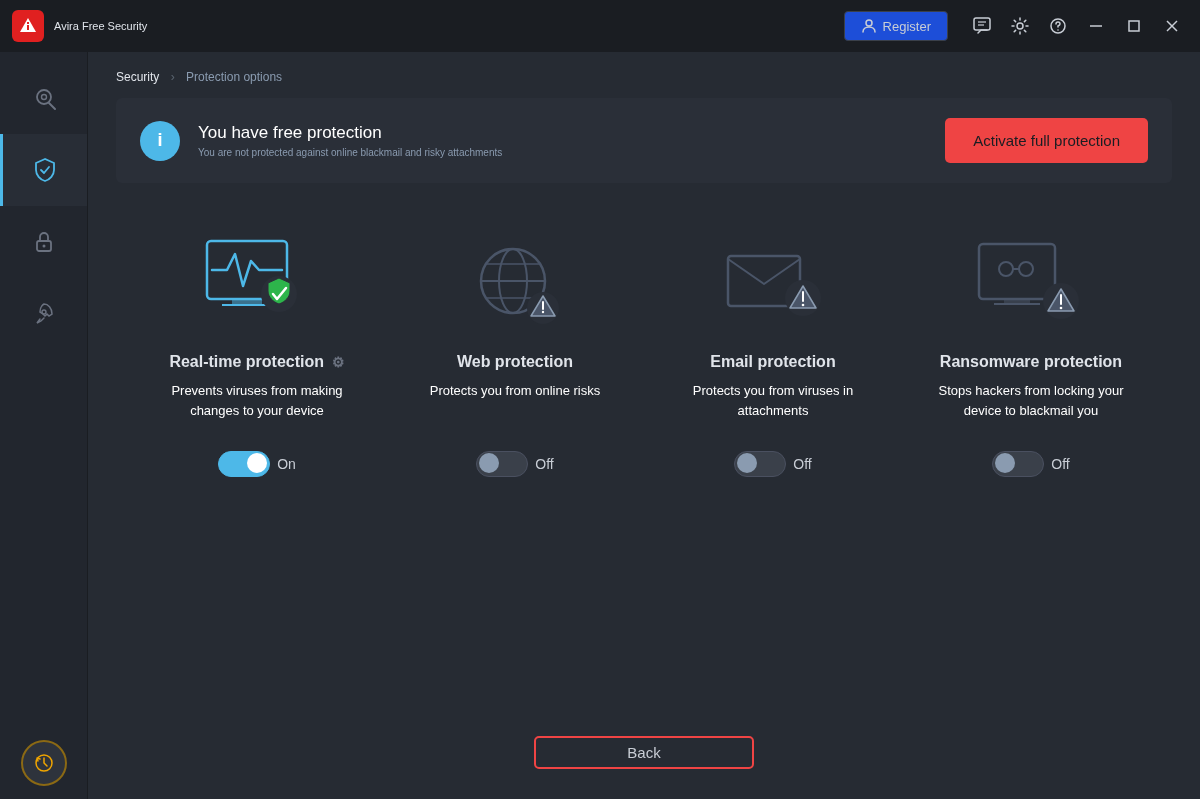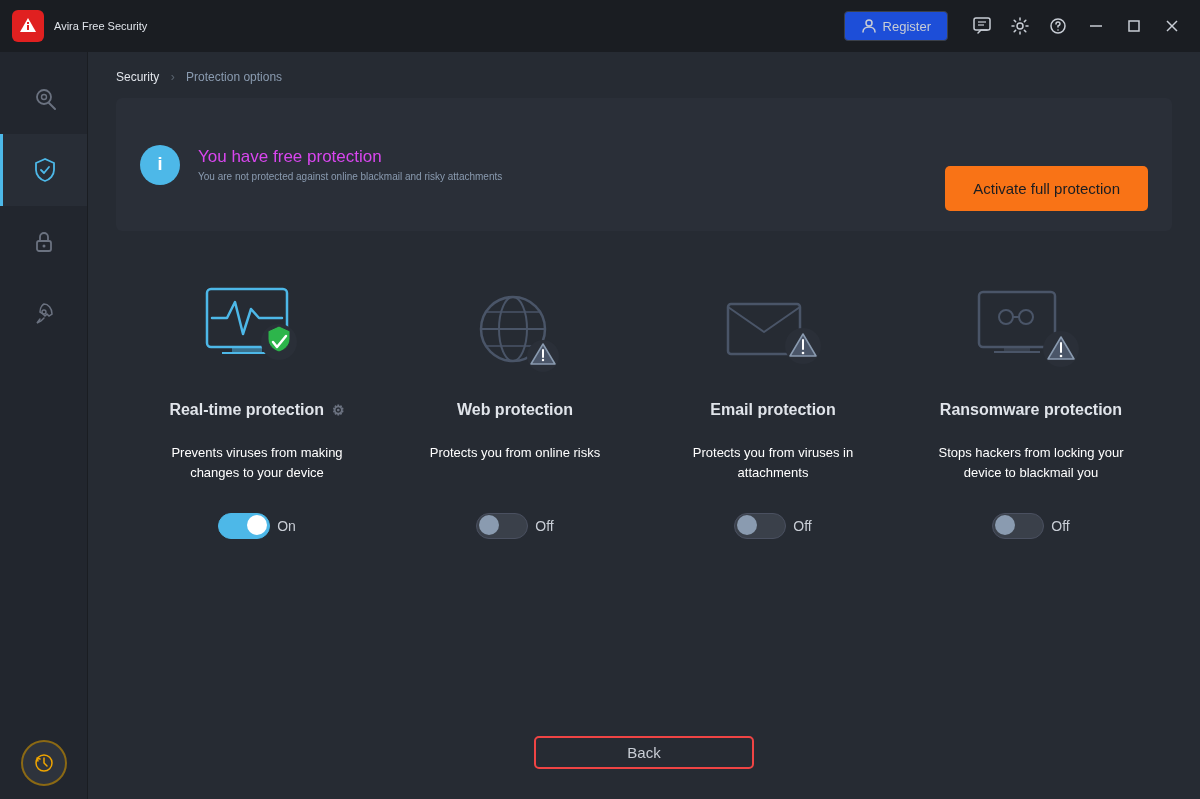--- a/index.html
+++ b/index.html
@@ -180,41 +180,40 @@
       justify-content: center;
       flex-shrink: 0;
       color: white;
       font-weight: bold;
       font-size: 18px;
     }
     .info-text {
       flex: 1;
     }
     .info-title {
-      color: #d946ef;
+      color: #ffffff;
       font-size: 17px;
       font-weight: 500;
       margin-bottom: 4px;
     }
     .info-subtitle {
       color: #8a9bb0;
       font-size: 10px;
     }
     .activate-btn {
-      background: #f97316;
+      background: #ef4444;
       border: none;
       color: #1a1d22;
       font-size: 15px;
       font-weight: 500;
       padding: 14px 28px;
       border-radius: 5px;
       cursor: pointer;
       white-space: nowrap;
       flex-shrink: 0;
-      margin-top: 48px;
     }
 
     
     .cards-container {
       display: flex;
       justify-content: space-around;
       padding: 30px 40px 20px 40px;
       flex: 1;
     }
     .protection-card {
@@ -229,21 +228,21 @@
       height: 100px;
       display: flex;
       align-items: center;
       justify-content: center;
       margin-bottom: 20px;
     }
     .card-title {
       color: #e0e4ea;
       font-size: 16px;
       font-weight: 600;
-      margin-bottom: 24px;
+      margin-bottom: 10px;
       display: flex;
       align-items: center;
       gap: 8px;
     }
     .card-desc {
       color: #ffffff;
       font-size: 13px;
       line-height: 1.5;
       margin-bottom: 20px;
       min-height: 50px;

